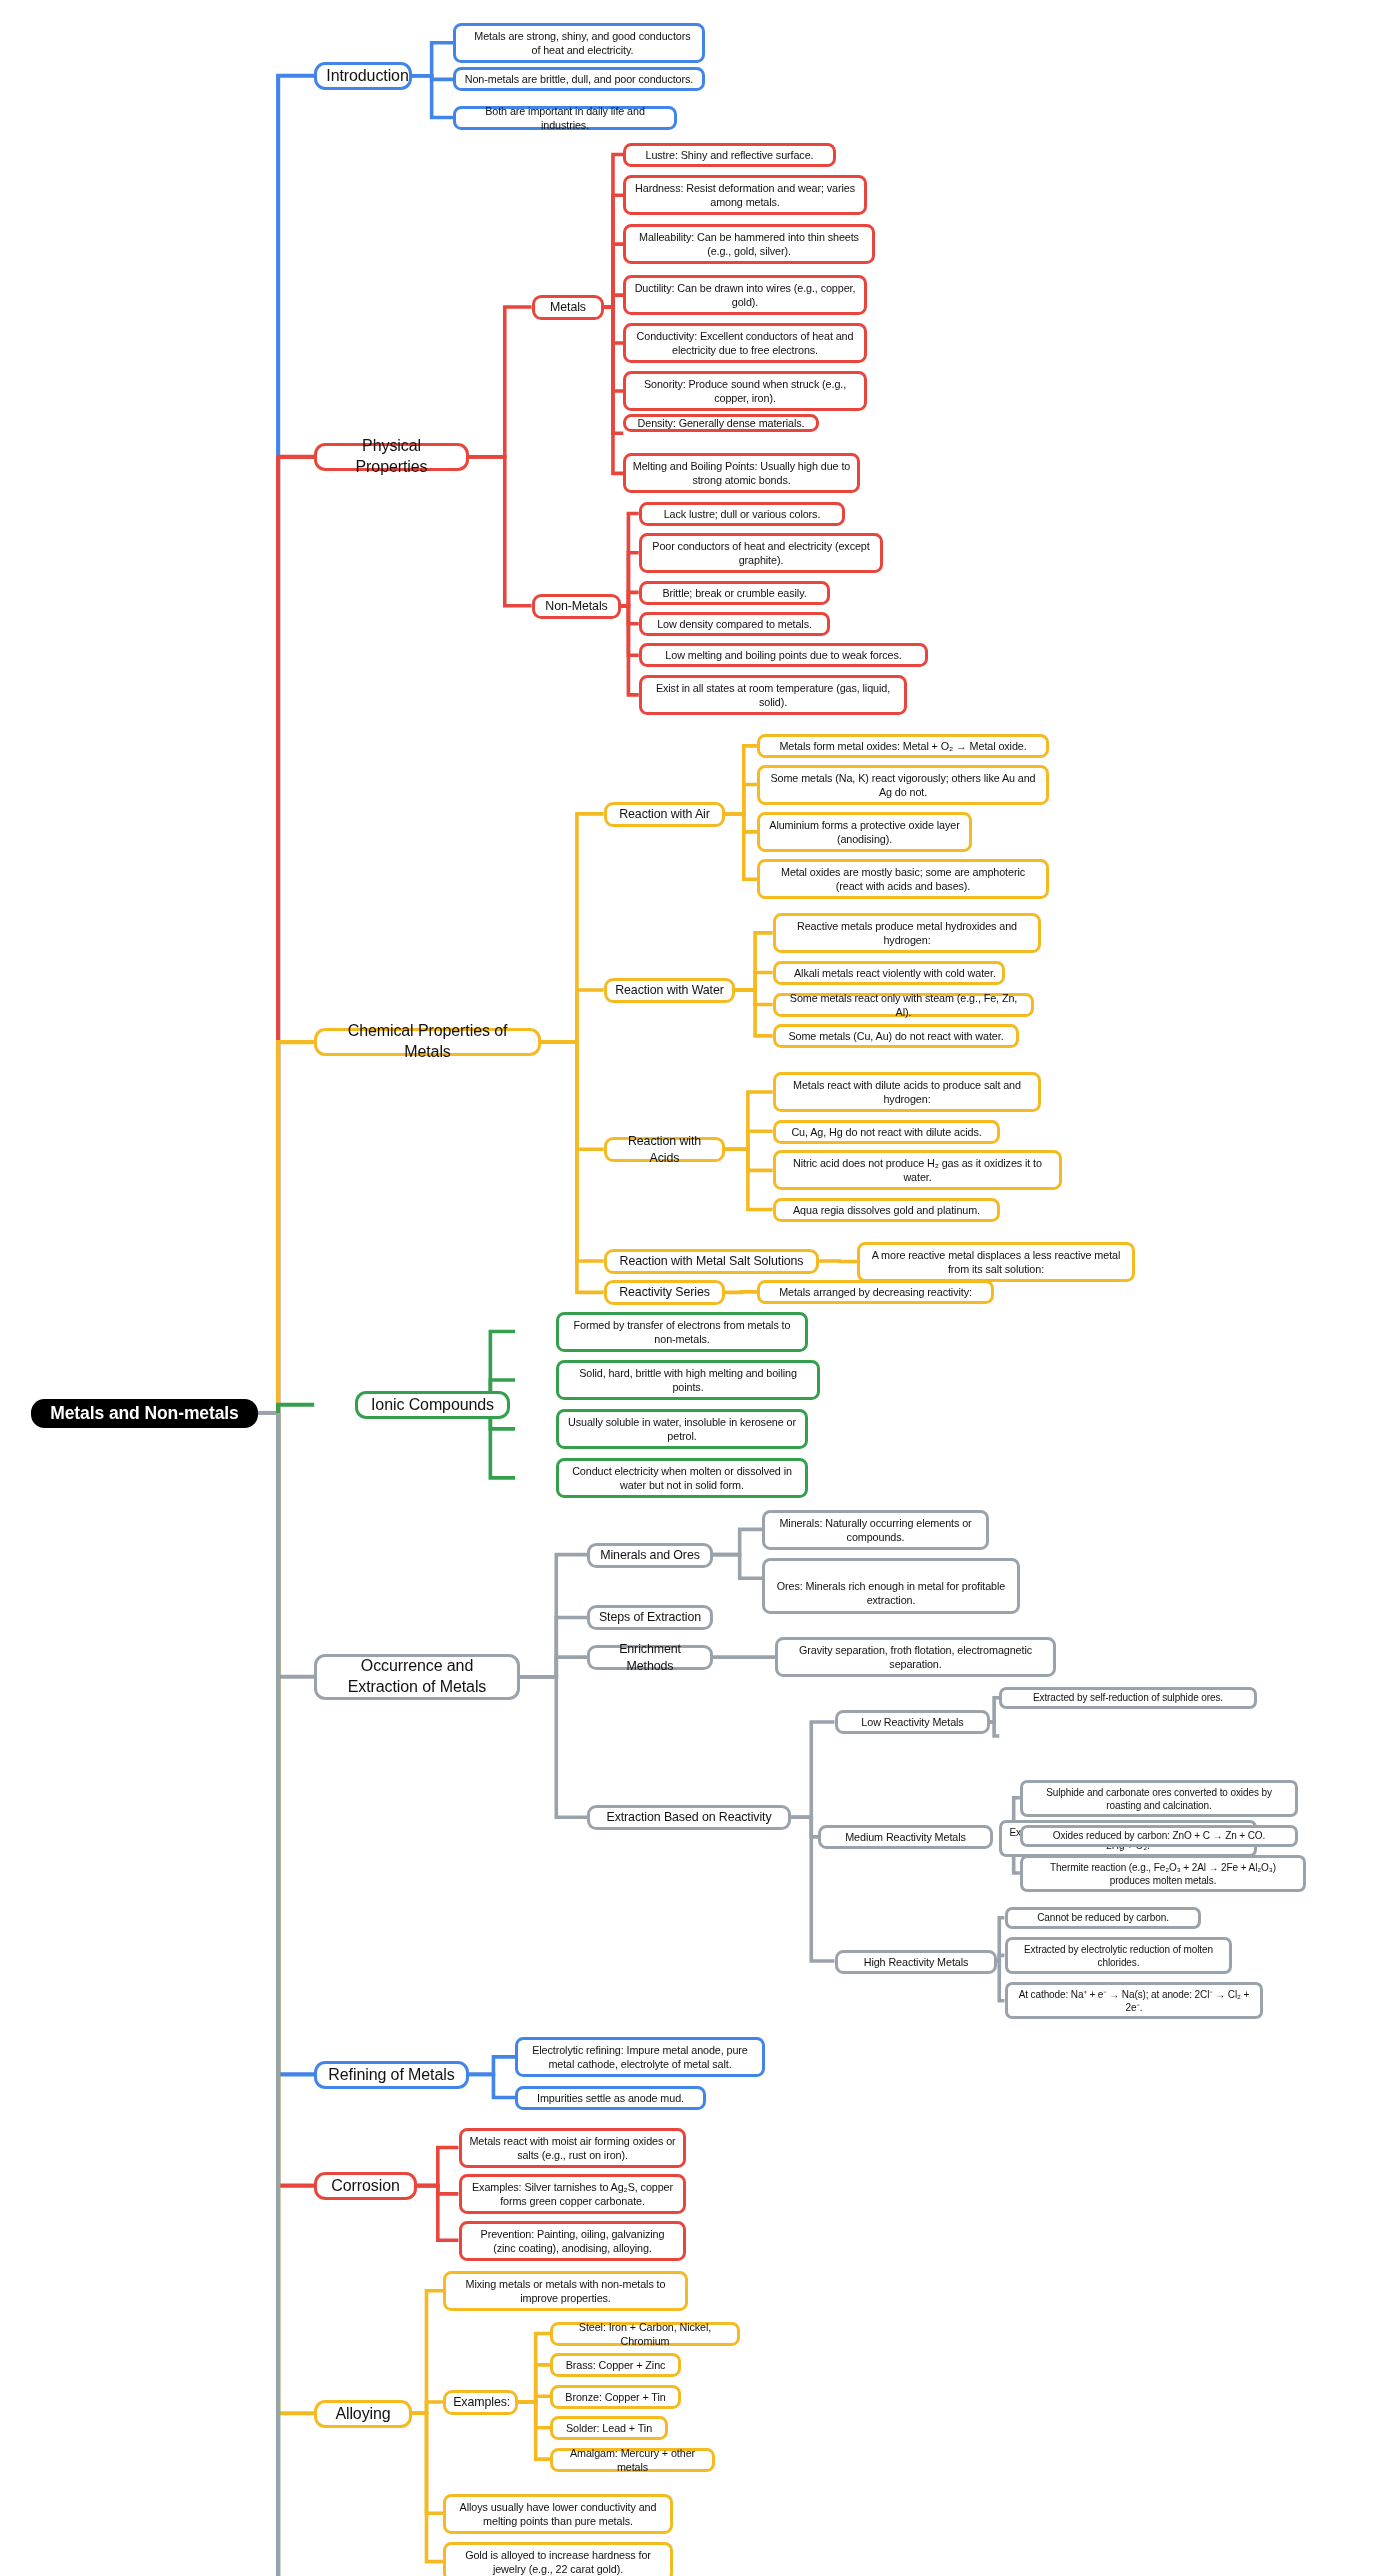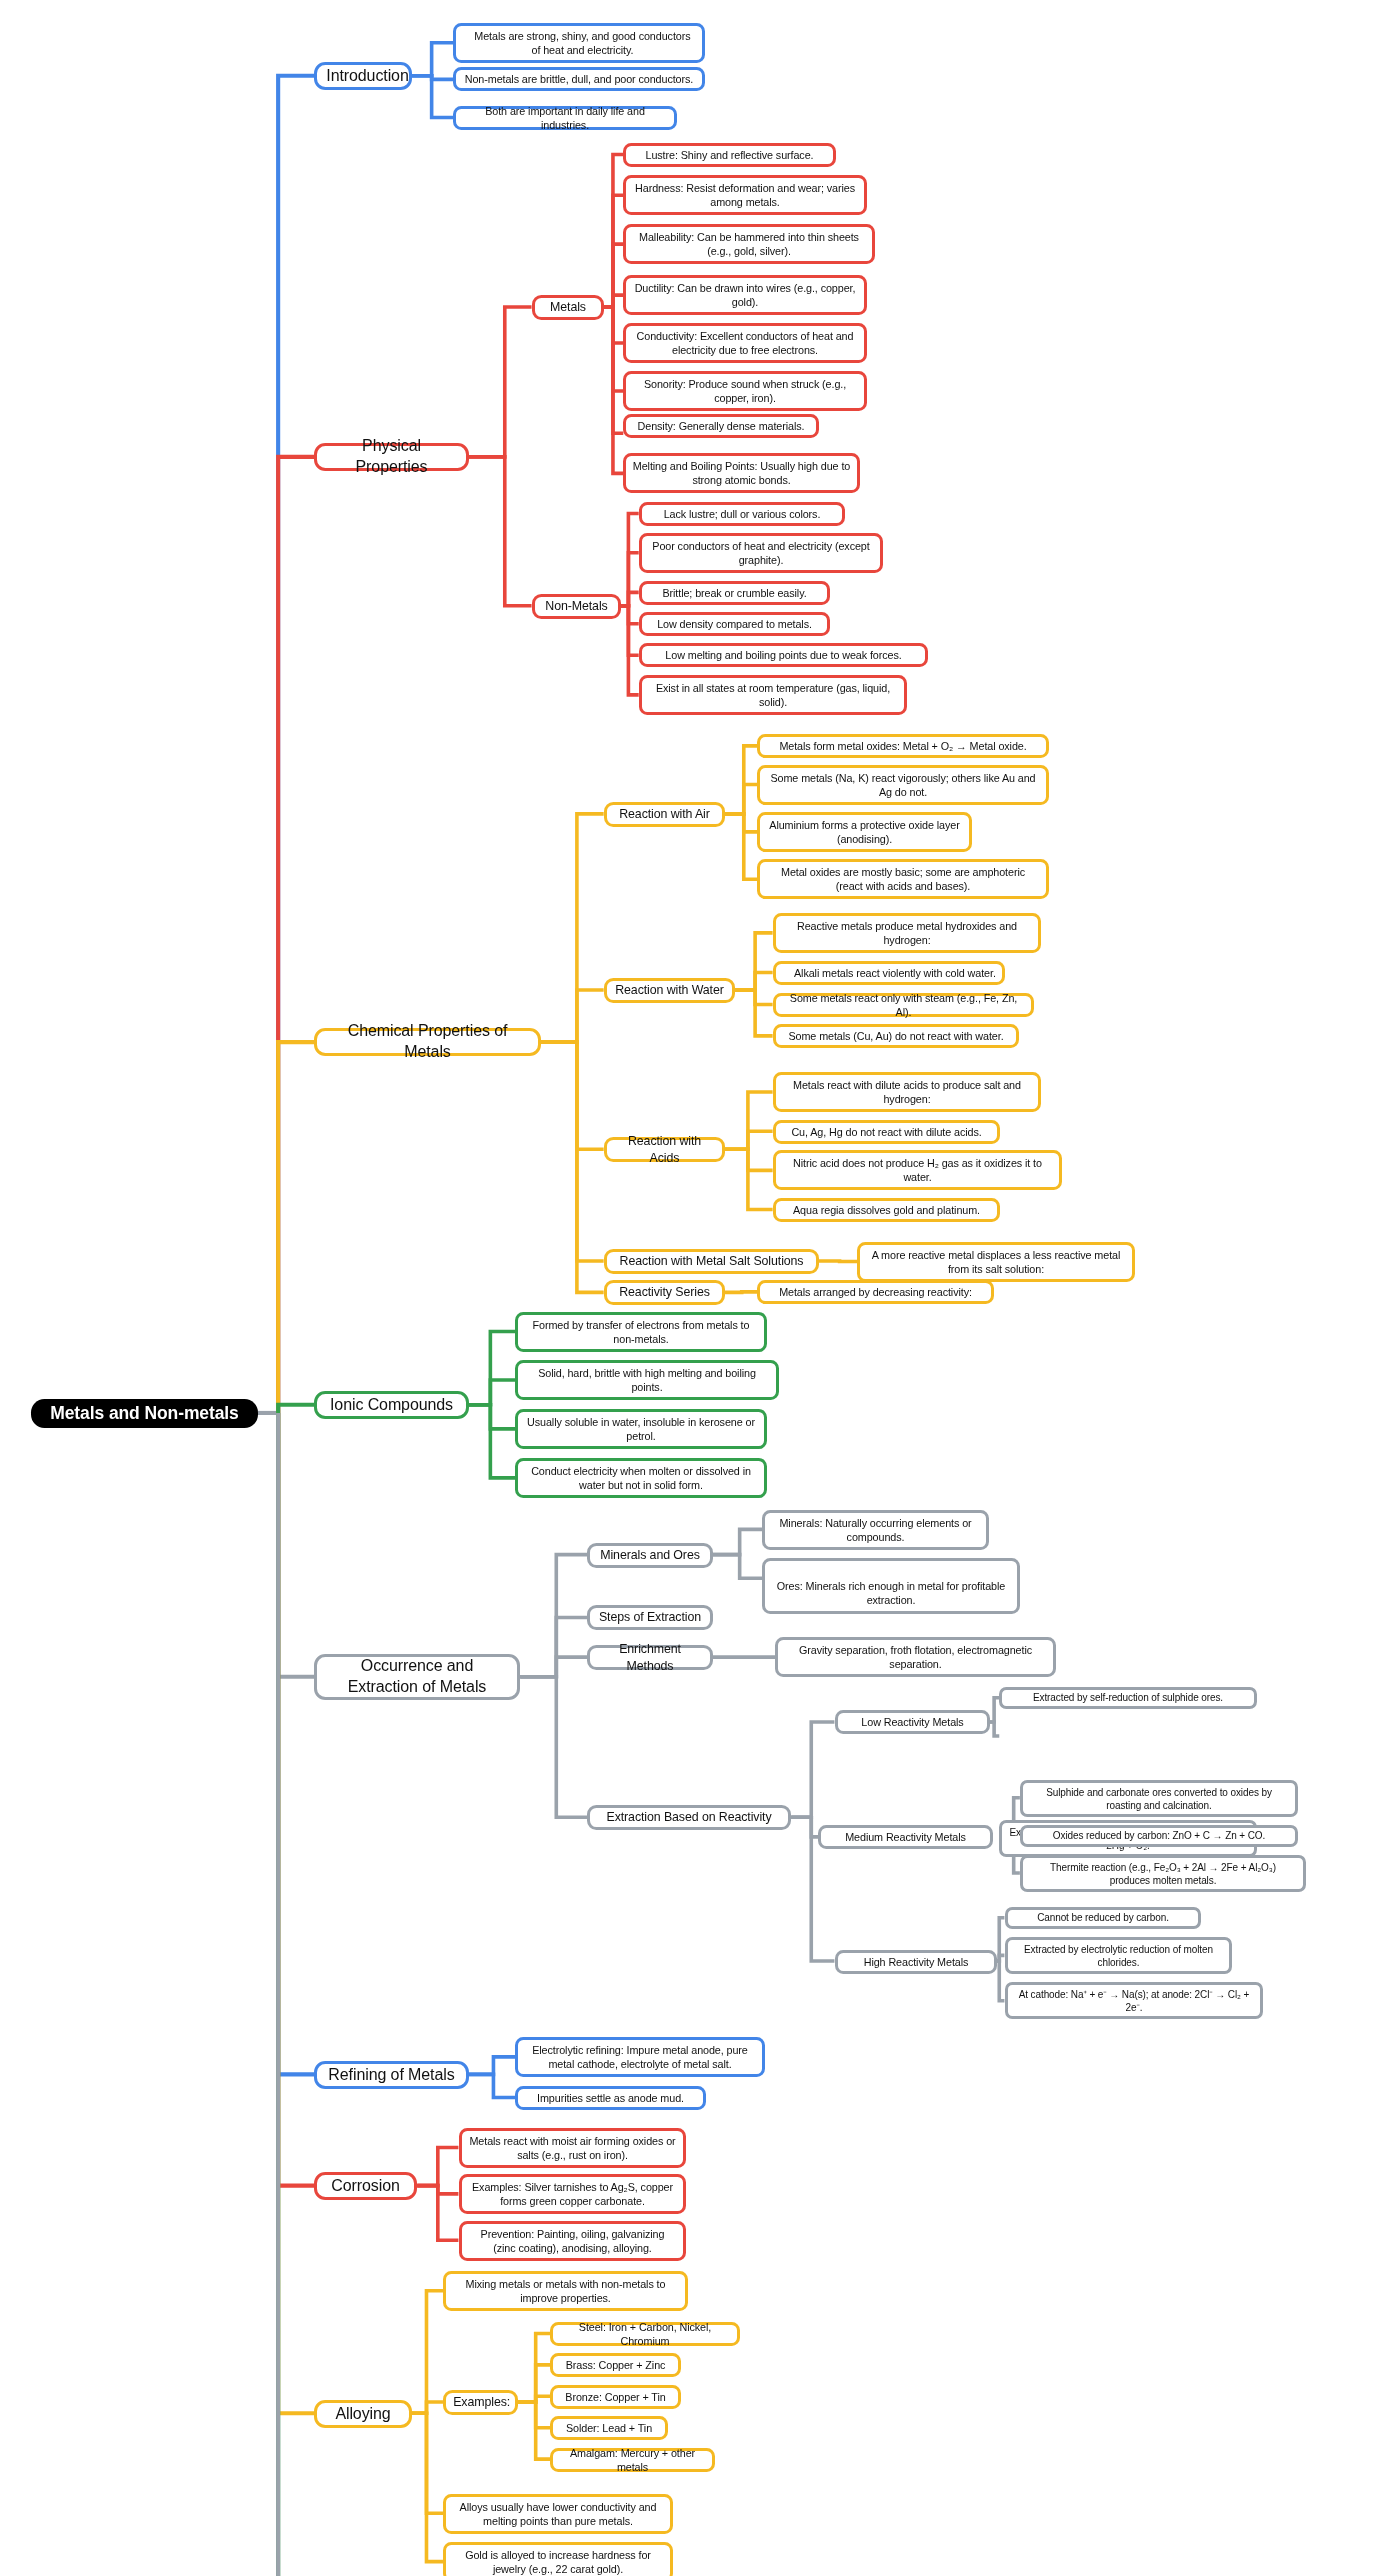--- a/index.html
+++ b/index.html
@@ -38,21 +38,21 @@
     border: none;
     border-radius: 13.4px;
     font-size: 17.5px;
     font-weight: bold;
     padding: 6.2px 11.3px;
   }
 
   .b-blue   { border: 3.1px solid #4285e8; }
   .b-red    { border: 3.1px solid #e8463c; }
   .b-amber  { border: 3.1px solid #f5b921; }
-  .b-green  { border: 3.1px solid #34a04d; }
+  .b-green  { border: 3.1px solid #34a04d; margin-left: 41px; }
   .b-gray   { border: 3.1px solid #9aa2ab; }
 
   .lvl1 { font-size: 16px; border-radius: 11.3px; padding: 5.7px 9.3px; }
   .lvl2 { font-size: 12.4px; border-radius: 9.3px; padding: 4.1px 7.2px; }
   .lvl3 { font-size: 10.8px; border-radius: 8.2px; padding: 3.6px 6.2px; }
   .lvl4 { font-size: 10px; border-radius: 7.2px; padding: 3.1px 5.7px; }
 </style>
 </head>
 <body>
 
@@ -186,21 +186,21 @@
   </div>
   <div class="node lvl3 b-red" style="left:623px; top:275px; width:244px; height:40px;">
     <span>Ductility: Can be drawn into wires (e.g., copper, gold).</span>
   </div>
   <div class="node lvl3 b-red" style="left:623px; top:323px; width:244px; height:40px;">
     <span>Conductivity: Excellent conductors of heat and electricity due to free electrons.</span>
   </div>
   <div class="node lvl3 b-red" style="left:623px; top:371px; width:244px; height:40px;">
     <span>Sonority: Produce sound when struck (e.g., copper, iron).</span>
   </div>
-  <div class="node lvl3 b-red" style="left:623px; top:414px; width:196px; height:24px;">
+  <div class="node lvl3 b-red" style="left:623px; top:414px; width:196px; height:18px;">
     <span>Density: Generally dense materials.</span>
   </div>
   <div class="node lvl3 b-red" style="left:623px; top:453px; width:237px; height:40px;">
     <span>Melting and Boiling Points: Usually high due to strong atomic bonds.</span>
   </div>
 
   <div class="node lvl2 b-red" style="left:532px; top:594px; width:89px; height:25px;">
     <span>Non-Metals</span>
   </div>
   <div class="node lvl3 b-red" style="left:639px; top:502px; width:206px; height:24px;">

